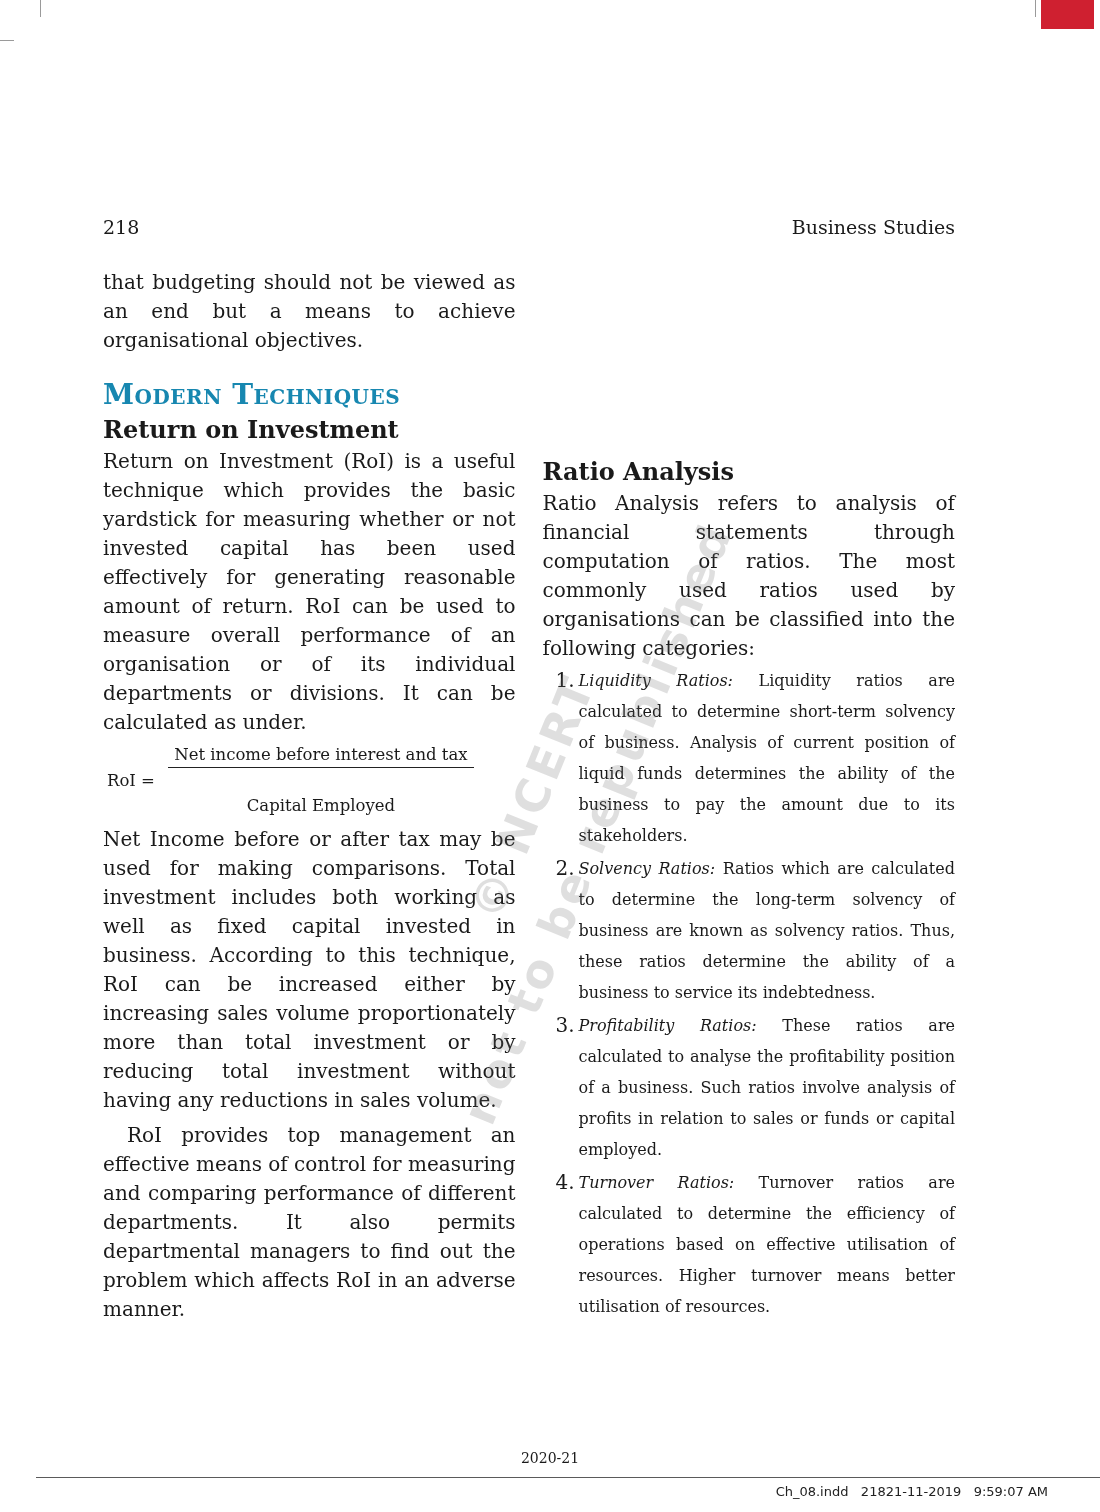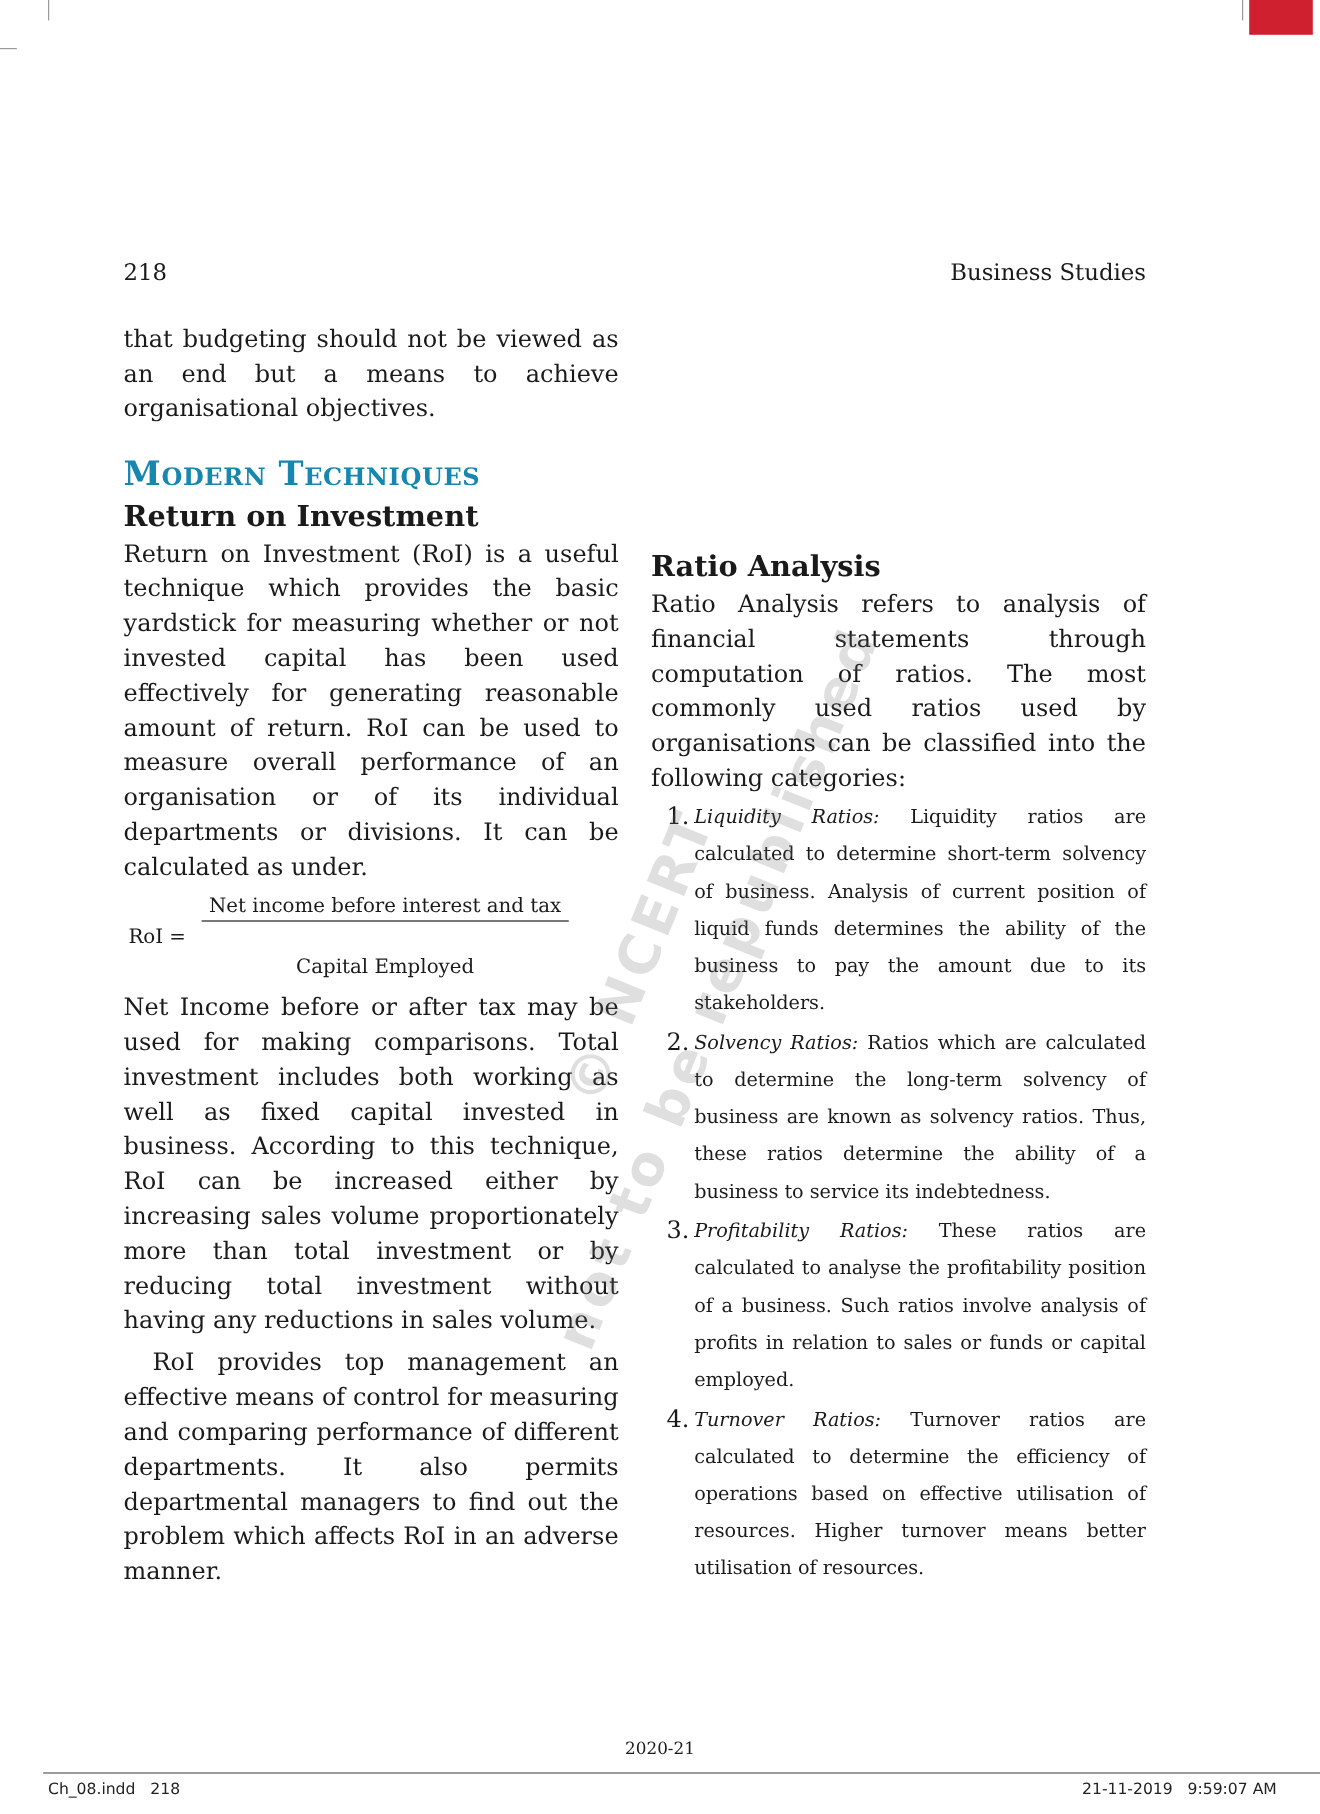--- a/index.html
+++ b/index.html
@@ -121,23 +121,23 @@
     font-size: 14px;
   }
   .bottom-rule {
     position: absolute;
     left: 36px; right: 0; top: 1477px;
     height: 1px;
     background: #5a5a5a;
   }
   .bottom-meta {
     position: absolute;
-    left: 40px; right: 36px; top: 1484px;
-    display: flex;
-    justify-content: space-between;
+    left: 40px; right: 52px; top: 1484px;
+    display: flex;
+    justify-content: flex-end;
     font-family: "DejaVu Sans", "Liberation Sans", sans-serif;
     font-size: 13px;
     color: #222;
   }
   .bottom-meta span { white-space: pre; }
 </style>
 </head>
 <body>
 
 <div class="sheet">

